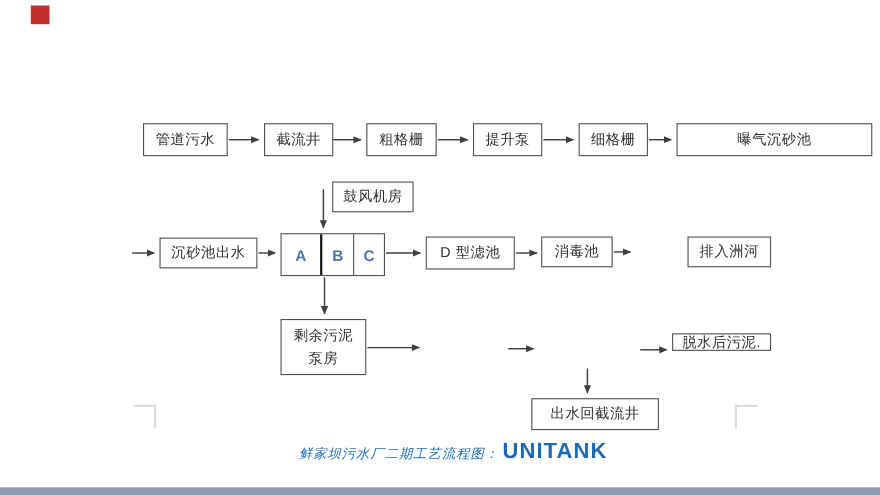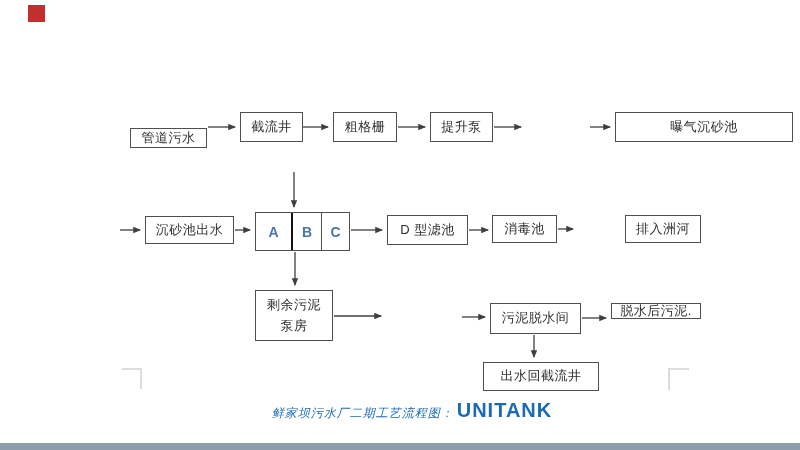--- a/index.html
+++ b/index.html
@@ -28,43 +28,44 @@
               font-size:20px;letter-spacing:1px;margin-left:3px;font-style:normal;}
   .bottom-bar{position:absolute;left:0;bottom:0;width:800px;height:7px;background:#8d9dac;}
 </style>
 </head>
 <body>
 
 <div class="page">
 
   <div class="red-square"></div>
 
-  <div class="node" style="left:130px;top:128px;width:77px;height:20px;">管道污水</div>
+  <div class="node" style="left:130px;top:112px;width:77px;height:30px;">管道污水</div>
   <div class="node" style="left:240px;top:112px;width:63px;height:30px;">截流井</div>
   <div class="node" style="left:333px;top:112px;width:64px;height:30px;">粗格栅</div>
   <div class="node" style="left:430px;top:112px;width:63px;height:30px;">提升泵</div>
+  <div class="node" style="left:526px;top:112px;width:63px;height:30px;">细格栅</div>
   <div class="node" style="left:615px;top:112px;width:178px;height:30px;">曝气沉砂池</div>
 
+  <div class="node" style="left:302px;top:165px;width:74px;height:28px;">鼓风机房</div>
   <div class="node" style="left:145px;top:216px;width:89px;height:28px;">沉砂池出水</div>
 
   <div class="abc-box">
     <div class="abc-cell abc-a">A</div>
     <div class="abc-cell abc-b">B</div>
     <div class="abc-cell abc-c">C</div>
   </div>
 
   <div class="node" style="left:492px;top:215px;width:65px;height:28px;">消毒池</div>
   <div class="node" style="left:387px;top:215px;width:81px;height:30px;">D 型滤池</div>
   <div class="node" style="left:577px;top:215px;width:76px;height:28px;margin-left:48px;">排入洲河</div>
 
   <div class="node node-two-line" style="left:255px;top:290px;width:78px;height:51px;">
     <div>剩余污泥</div>
     <div>泵房</div>
   </div>
-  <div class="node" style="left:490px;top:303px;width:91px;height:31px;">污泥脱水间</div>
   <div class="node" style="left:611px;top:303px;width:90px;height:16px;">脱水后污泥.</div>
 
   <div class="node" style="left:483px;top:362px;width:116px;height:29px;">出水回截流井</div>
 
   <svg class="arrow-layer" width="800" height="450" viewBox="0 0 800 450">
     <defs>
       <marker id="ah" markerWidth="8" markerHeight="8" refX="5.2" refY="2.5" orient="auto">
         <path d="M0,0 L6,2.5 L0,5 z" fill="#3f3f3f"></path>
       </marker>
     </defs>

